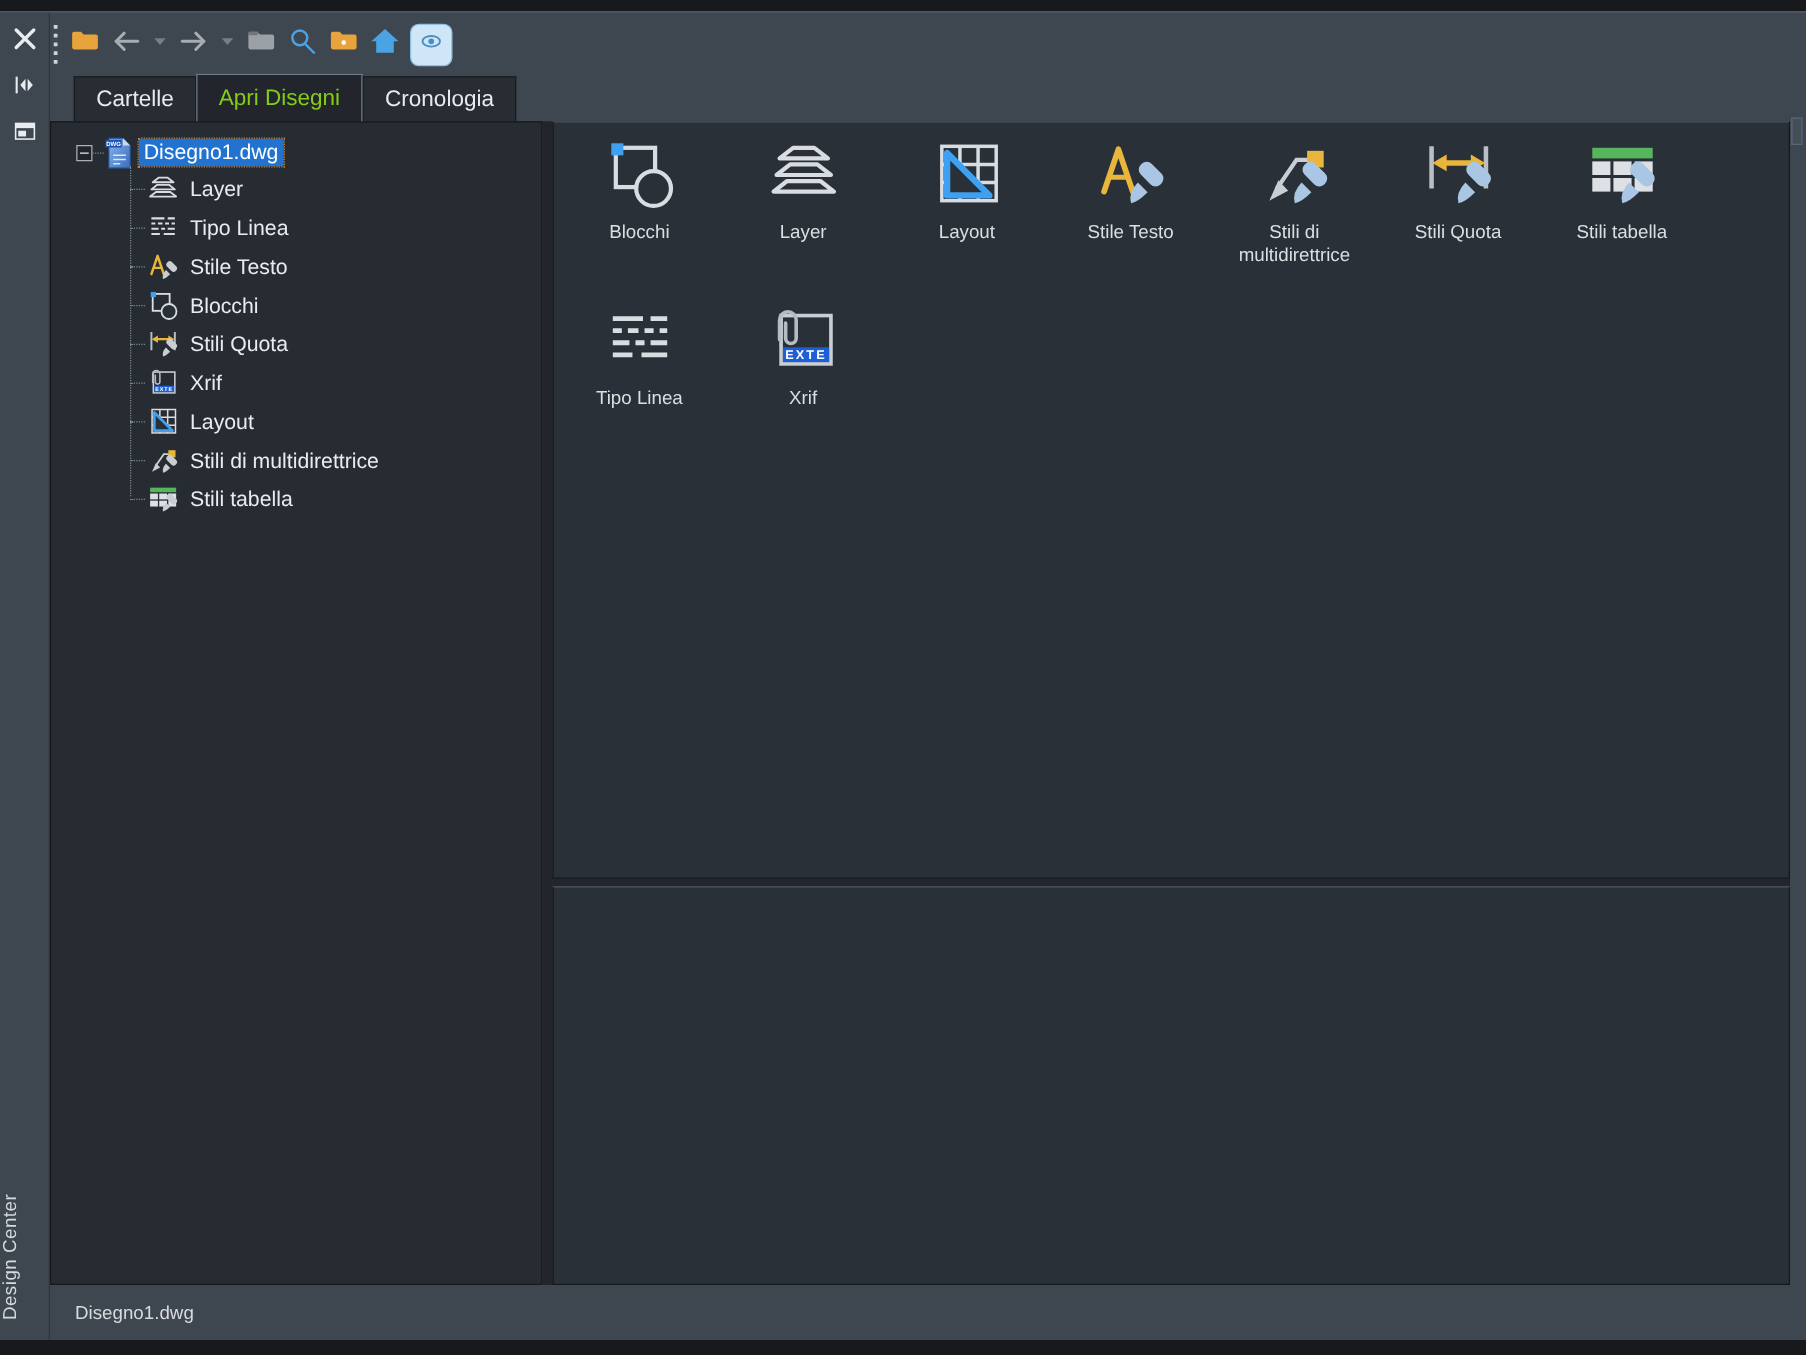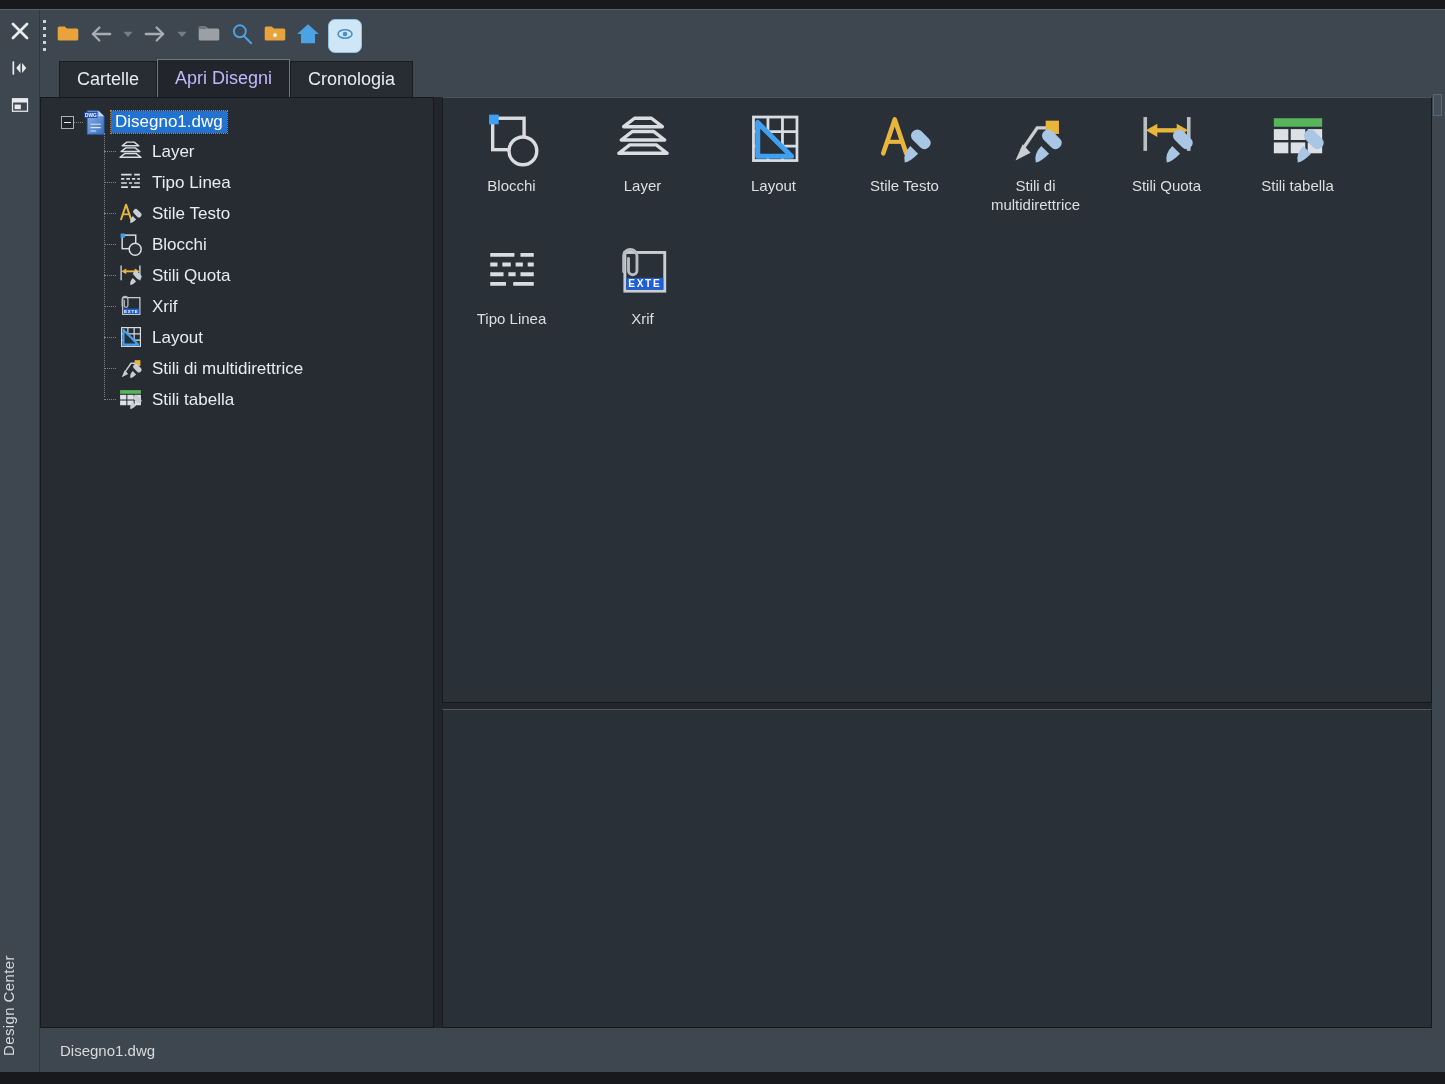--- a/index.html
+++ b/index.html
@@ -25,21 +25,21 @@
   .drag-handle i { width:3px; height:3px; background:#cfd4d9; display:block; }
   .tb-btn { width:26px; height:26px; margin-left:7px; display:flex; align-items:center; justify-content:center; cursor:pointer; }
   .tb-btn.caret { width:14px; }
   .tb-btn.eye { width:34px; height:34px; background:#cfe6f7; border:1px solid #8fc1e8; border-radius:7px; }
 
   
   .tabs { height:38px; display:flex; align-items:flex-end; padding-left:19px; }
   .tab { height:36px; padding:0 17px; display:flex; align-items:center; font-size:18px; color:#e8ebee;
     background:#282d34; border:1px solid #191d22; border-bottom:none; cursor:pointer; }
   .tab.active { height:38px; background:#22262c; border:1px solid #6e7884; border-bottom:none;
-    color:#c4b5fd; position:relative; z-index:2; }
+    color:#84cc16; position:relative; z-index:2; }
 
   
   .main { flex:1; display:flex; min-height:0; background:#3e4650; }
   .tree-panel { width:394px; flex:0 0 394px; background:#272c33; border:1px solid #15181d;
     padding:10px 0 0 20px; overflow:hidden; }
   .splitter { width:8px; flex:0 0 8px; background:#22262c; cursor:col-resize; }
   .right-col { flex:1; display:flex; flex-direction:column; margin-right:13px; background:#22262c; min-width:0; }
   .icon-panel { height:606px; background:#2a3037; border:1px solid #15181d; border-top-color:#4a525c; overflow:hidden; }
   .h-divider { height:6px; background:#22262c; cursor:row-resize; }
   .preview-panel { flex:1; background:#2a3037; border:1px solid #15181d; border-top-color:#4f5862; }

